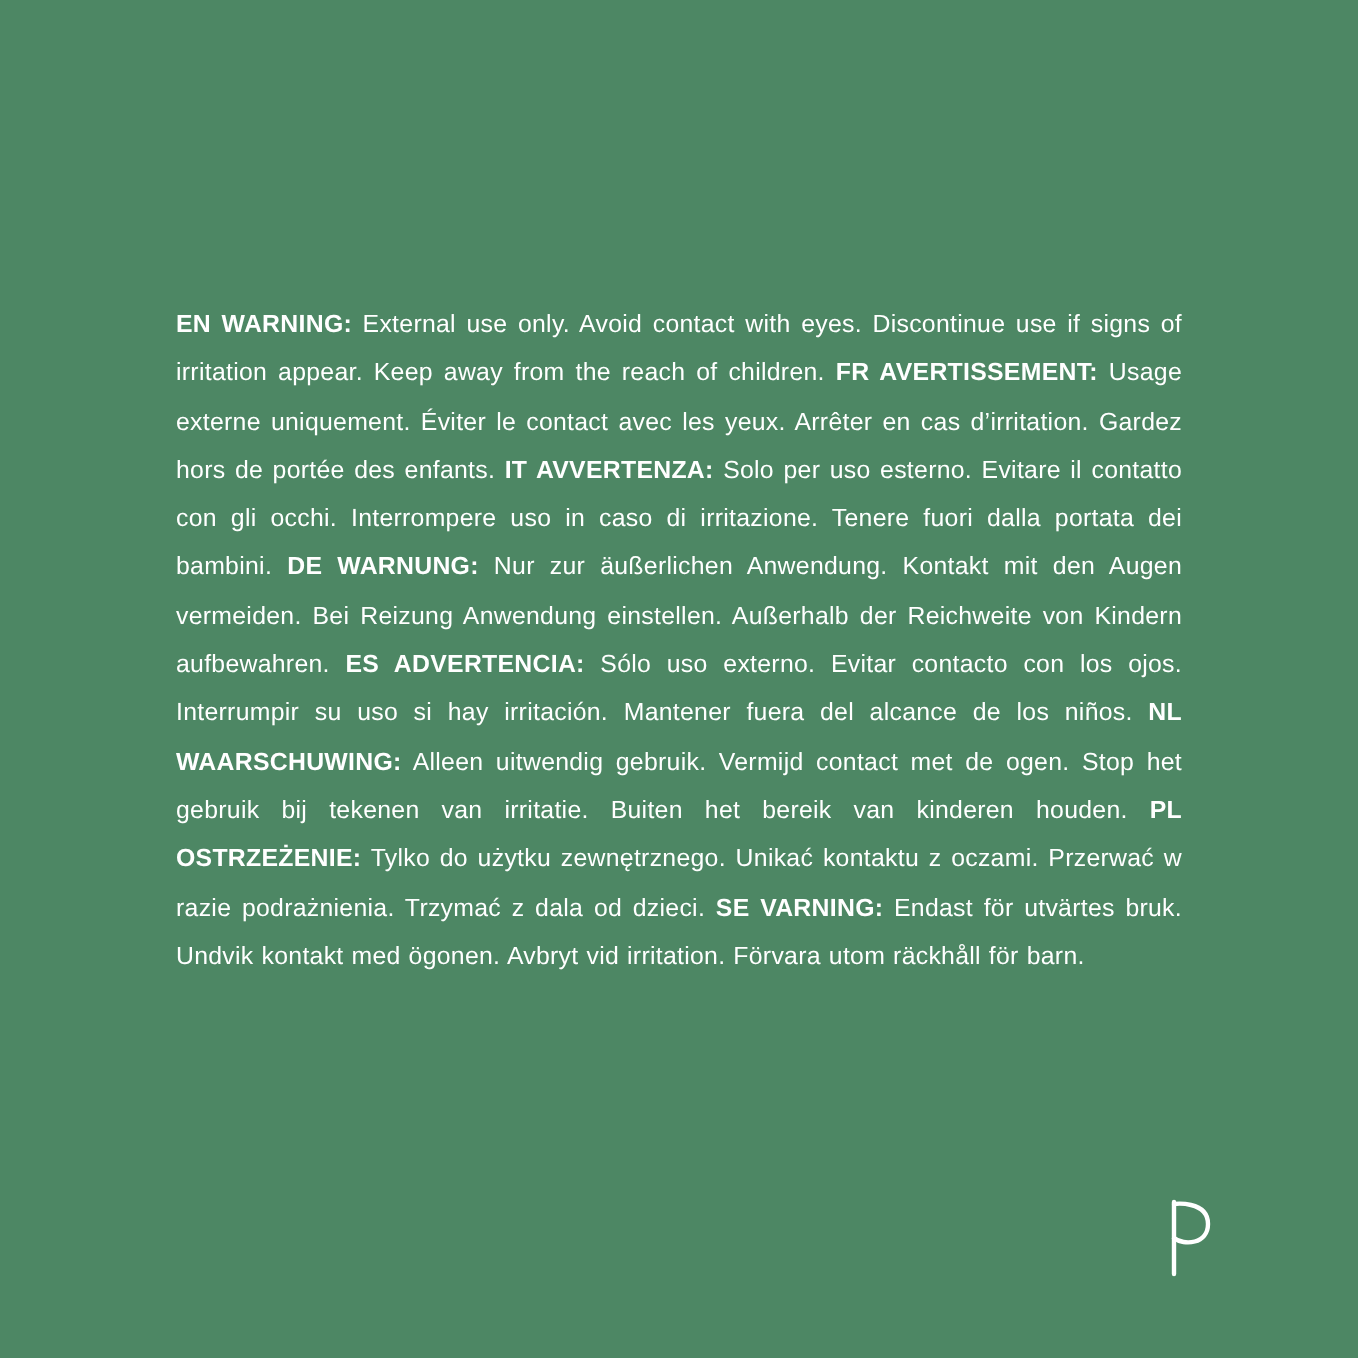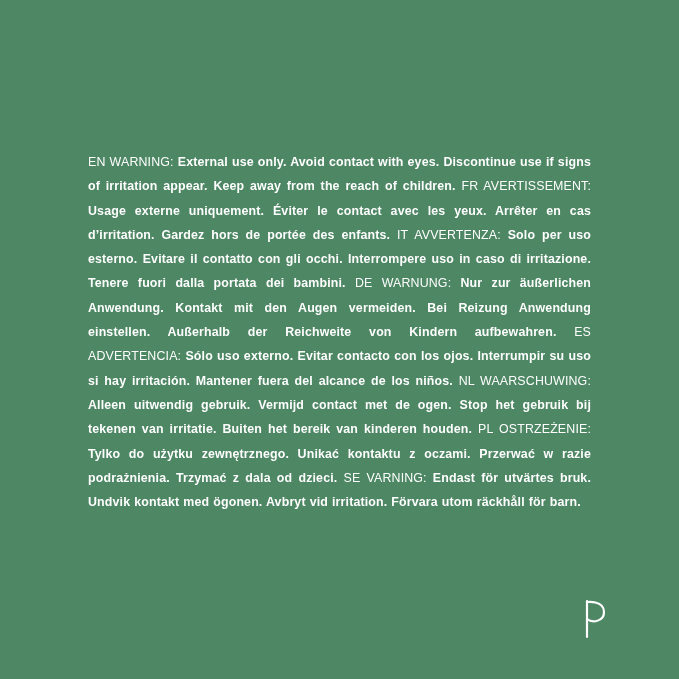--- a/index.html
+++ b/index.html
@@ -26,24 +26,24 @@
     width: 503px;
     color: #ffffff;
     font-size: 12.4px;
     line-height: 24.3px;
     text-align: justify;
     text-justify: inter-word;
     letter-spacing: 0.15px;
     word-spacing: 0.4px;
   }
   .warning-block .lang {
-    font-weight: normal;
+    font-weight: bold;
   }
   .warning-block .txt {
-    font-weight: bold;
+    font-weight: normal;
   }
   .logo {
     position: absolute;
     left: 574px;
     top: 598px;
     width: 40px;
     height: 42px;
   }
 </style>
 </head>

